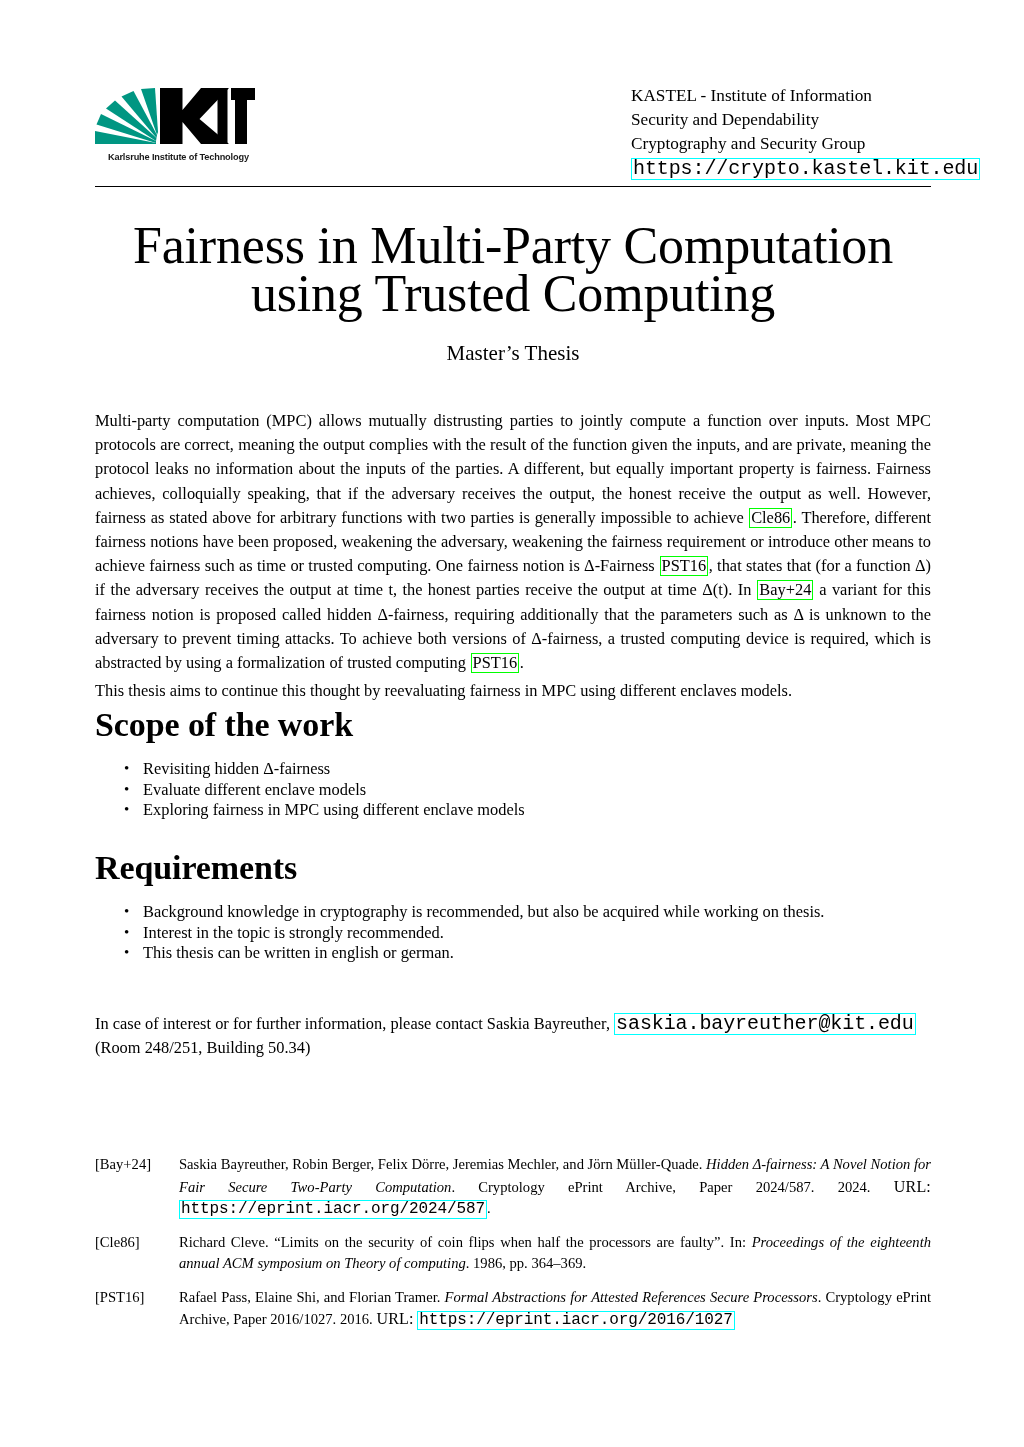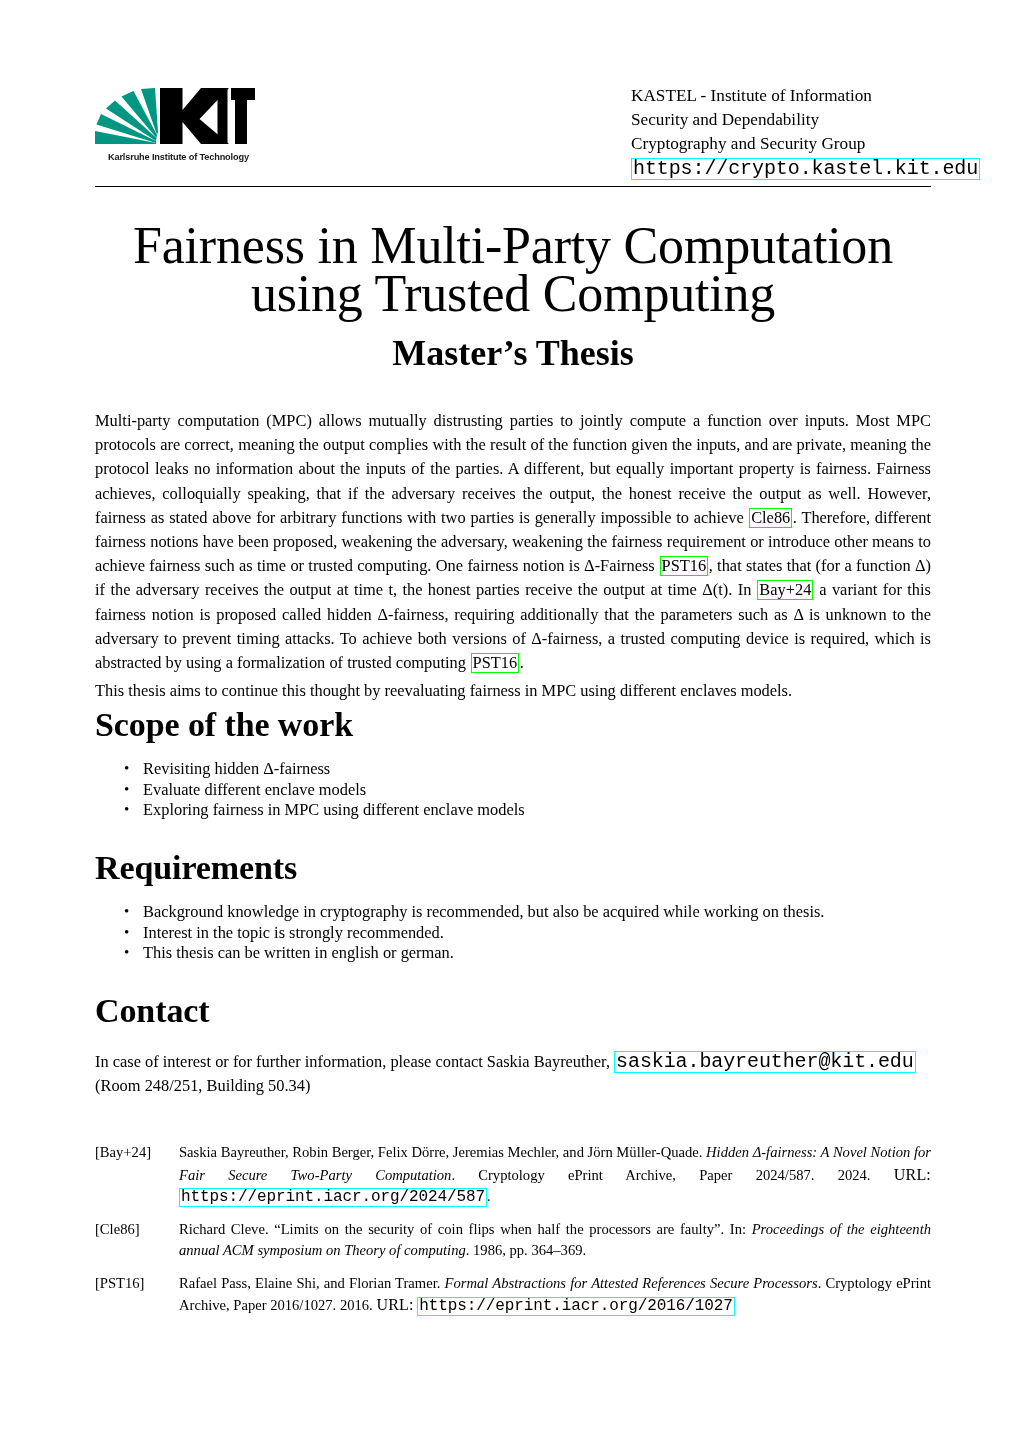--- a/index.html
+++ b/index.html
@@ -104,23 +104,23 @@
     text-align: center;
   }
   .doc-title {
     font-size: 52px;
     line-height: 48px;
     font-weight: normal;
     margin: 0;
     letter-spacing: -0.2px;
   }
   .doc-subtitle {
-    font-size: 36px;
+    font-size: 21px;
     line-height: 34px;
-    font-weight: bold;
+    font-weight: normal;
     margin: 0;
     padding-top: 18px;
   }
 
   
   .content {
     position: absolute;
     left: 95px;
     top: 409px;
     width: 836px;
@@ -187,20 +187,21 @@
 
   
   .reflist {
     padding-top: 17px;
   }
   .refrow {
     display: flex;
     font-size: 14.6px;
     line-height: 21.5px;
     margin-bottom: 11px;
+    margin-top: 12px;
   }
   .reflabel {
     flex: 0 0 84px;
     white-space: nowrap;
   }
   .reftext {
     flex: 1 1 auto;
     text-align: justify;
   }
   .it { font-style: italic; }
@@ -282,21 +283,20 @@
   <div class="sec-req">
     <h2 class="section">Requirements</h2>
     <ul class="bullets">
       <li>Background knowledge in cryptography is recommended, but also be acquired while working on thesis.</li>
       <li>Interest in the topic is strongly recommended.</li>
       <li>This thesis can be written in english or german.</li>
     </ul>
   </div>
 
   <div class="sec-contact">
-    <h2 class="section">Contact</h2>
     <div class="contact-body"><span>In case of interest or for further information, please contact Saskia Bayreuther, </span><span class="linkbox-cyan">saskia.bayreuther@kit.edu</span><br><span>(Room 248/251, Building 50.34)</span></div>
   </div>
 
   <div class="sec-refs">
     <div class="reflist">
 
       <div class="refrow">
         <div class="reflabel">[Bay+24]</div>
         <div class="reftext"><span>Saskia Bayreuther, Robin Berger, Felix Dörre, Jeremias Mechler, and Jörn Müller-Quade. </span><span class="it">Hidden Δ-fairness: A Novel Notion for Fair Secure Two-Party Computation</span><span>. Cryptology ePrint Archive, Paper 2024/587. 2024. </span><span class="sc">URL:</span> <span class="linkbox-cyan ref">https://eprint.iacr.org/2024/587</span><span>.</span></div>
       </div>

